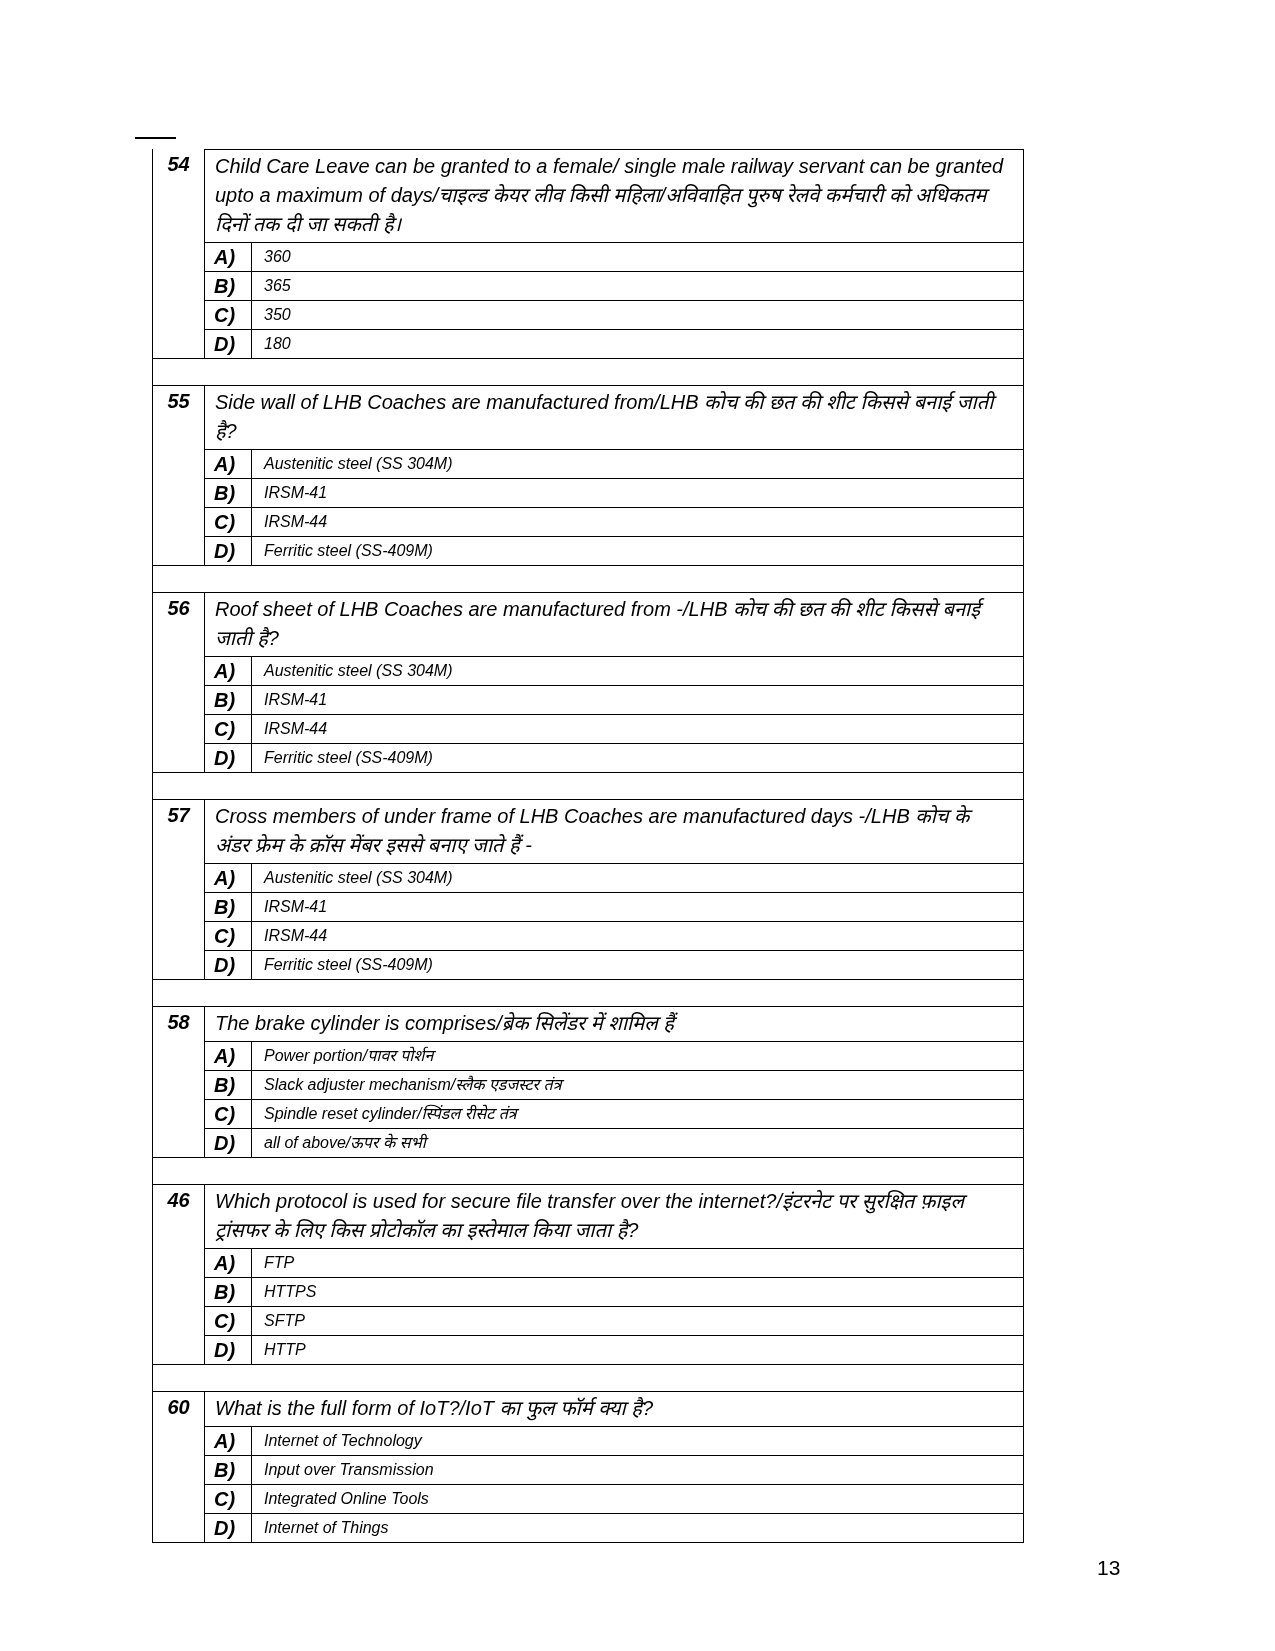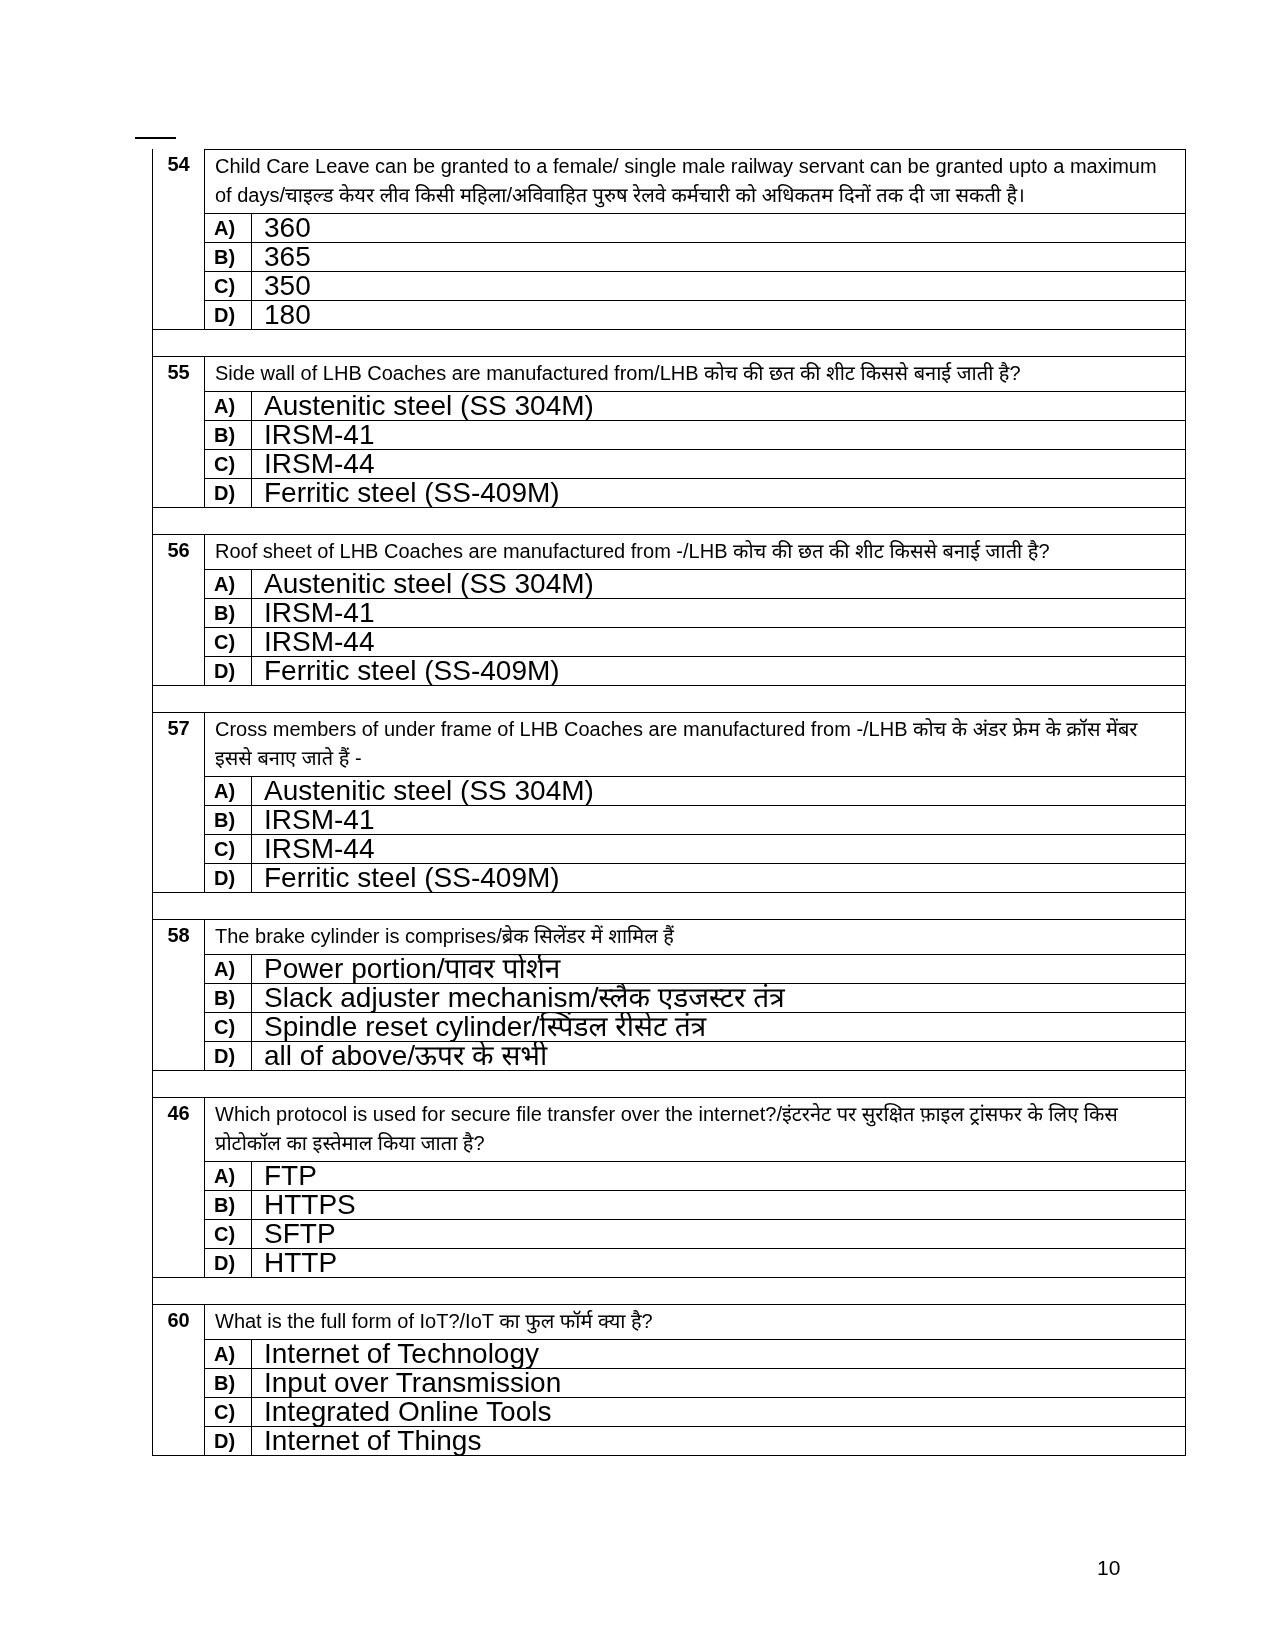--- a/index.html
+++ b/index.html
@@ -20,22 +20,23 @@
     left: 135px;
     top: 137px;
     width: 41px;
     height: 2px;
     background: #000;
   }
   .qtable {
     position: absolute;
     left: 152px;
     top: 149px;
-    width: 1034px;
+    width: 872px;
     box-sizing: border-box;
+    font-style: italic;
   }
   .block {
     display: flex;
     border: 1.5px solid #000;
     background: #fff;
   }
   .block.first {
     border-top: none;
   }
   .block.first .content {
@@ -77,21 +78,21 @@
     width: 47px;
     flex-shrink: 0;
     box-sizing: border-box;
     border-right: 1.5px solid #000;
     font-weight: bold;
     font-size: 20px;
     line-height: 28px;
     padding-left: 9px;
   }
   .opttext {
-    font-size: 28px;
+    font-size: 16px;
     line-height: 28px;
     padding-left: 12px;
     white-space: nowrap;
   }
   .spacer {
     height: 26px;
     border-left: 1.5px solid #000;
     border-right: 1.5px solid #000;
   }
   .pageno {
@@ -191,21 +192,21 @@
     <div class="opttext">Ferritic steel (SS-409M)</div>
   </div>
 </div>
   </div>
 
   <div class="spacer"></div>
 
   <div class="block">
     <div class="numcell">57</div>
     <div class="content">
-      <div class="qtext">Cross members of under frame of LHB Coaches are manufactured from -/LHB कोच के अंडर फ्रेम के क्रॉस मेंबर इससे बनाए जाते हैं -</div>
+      <div class="qtext">Cross members of under frame of LHB Coaches are manufactured days -/LHB कोच के अंडर फ्रेम के क्रॉस मेंबर इससे बनाए जाते हैं -</div>
 
   <div class="optrow">
     <div class="optletter">A)</div>
     <div class="opttext">Austenitic steel (SS 304M)</div>
   </div>
 
   <div class="optrow">
     <div class="optletter">B)</div>
     <div class="opttext">IRSM-41</div>
   </div>
@@ -303,13 +304,13 @@
   </div>
 
   <div class="optrow">
     <div class="optletter">D)</div>
     <div class="opttext">Internet of Things</div>
   </div>
 </div>
   </div>
 </div>
 
-<div class="pageno">10</div>
+<div class="pageno">13</div>
 
 </body></html>

